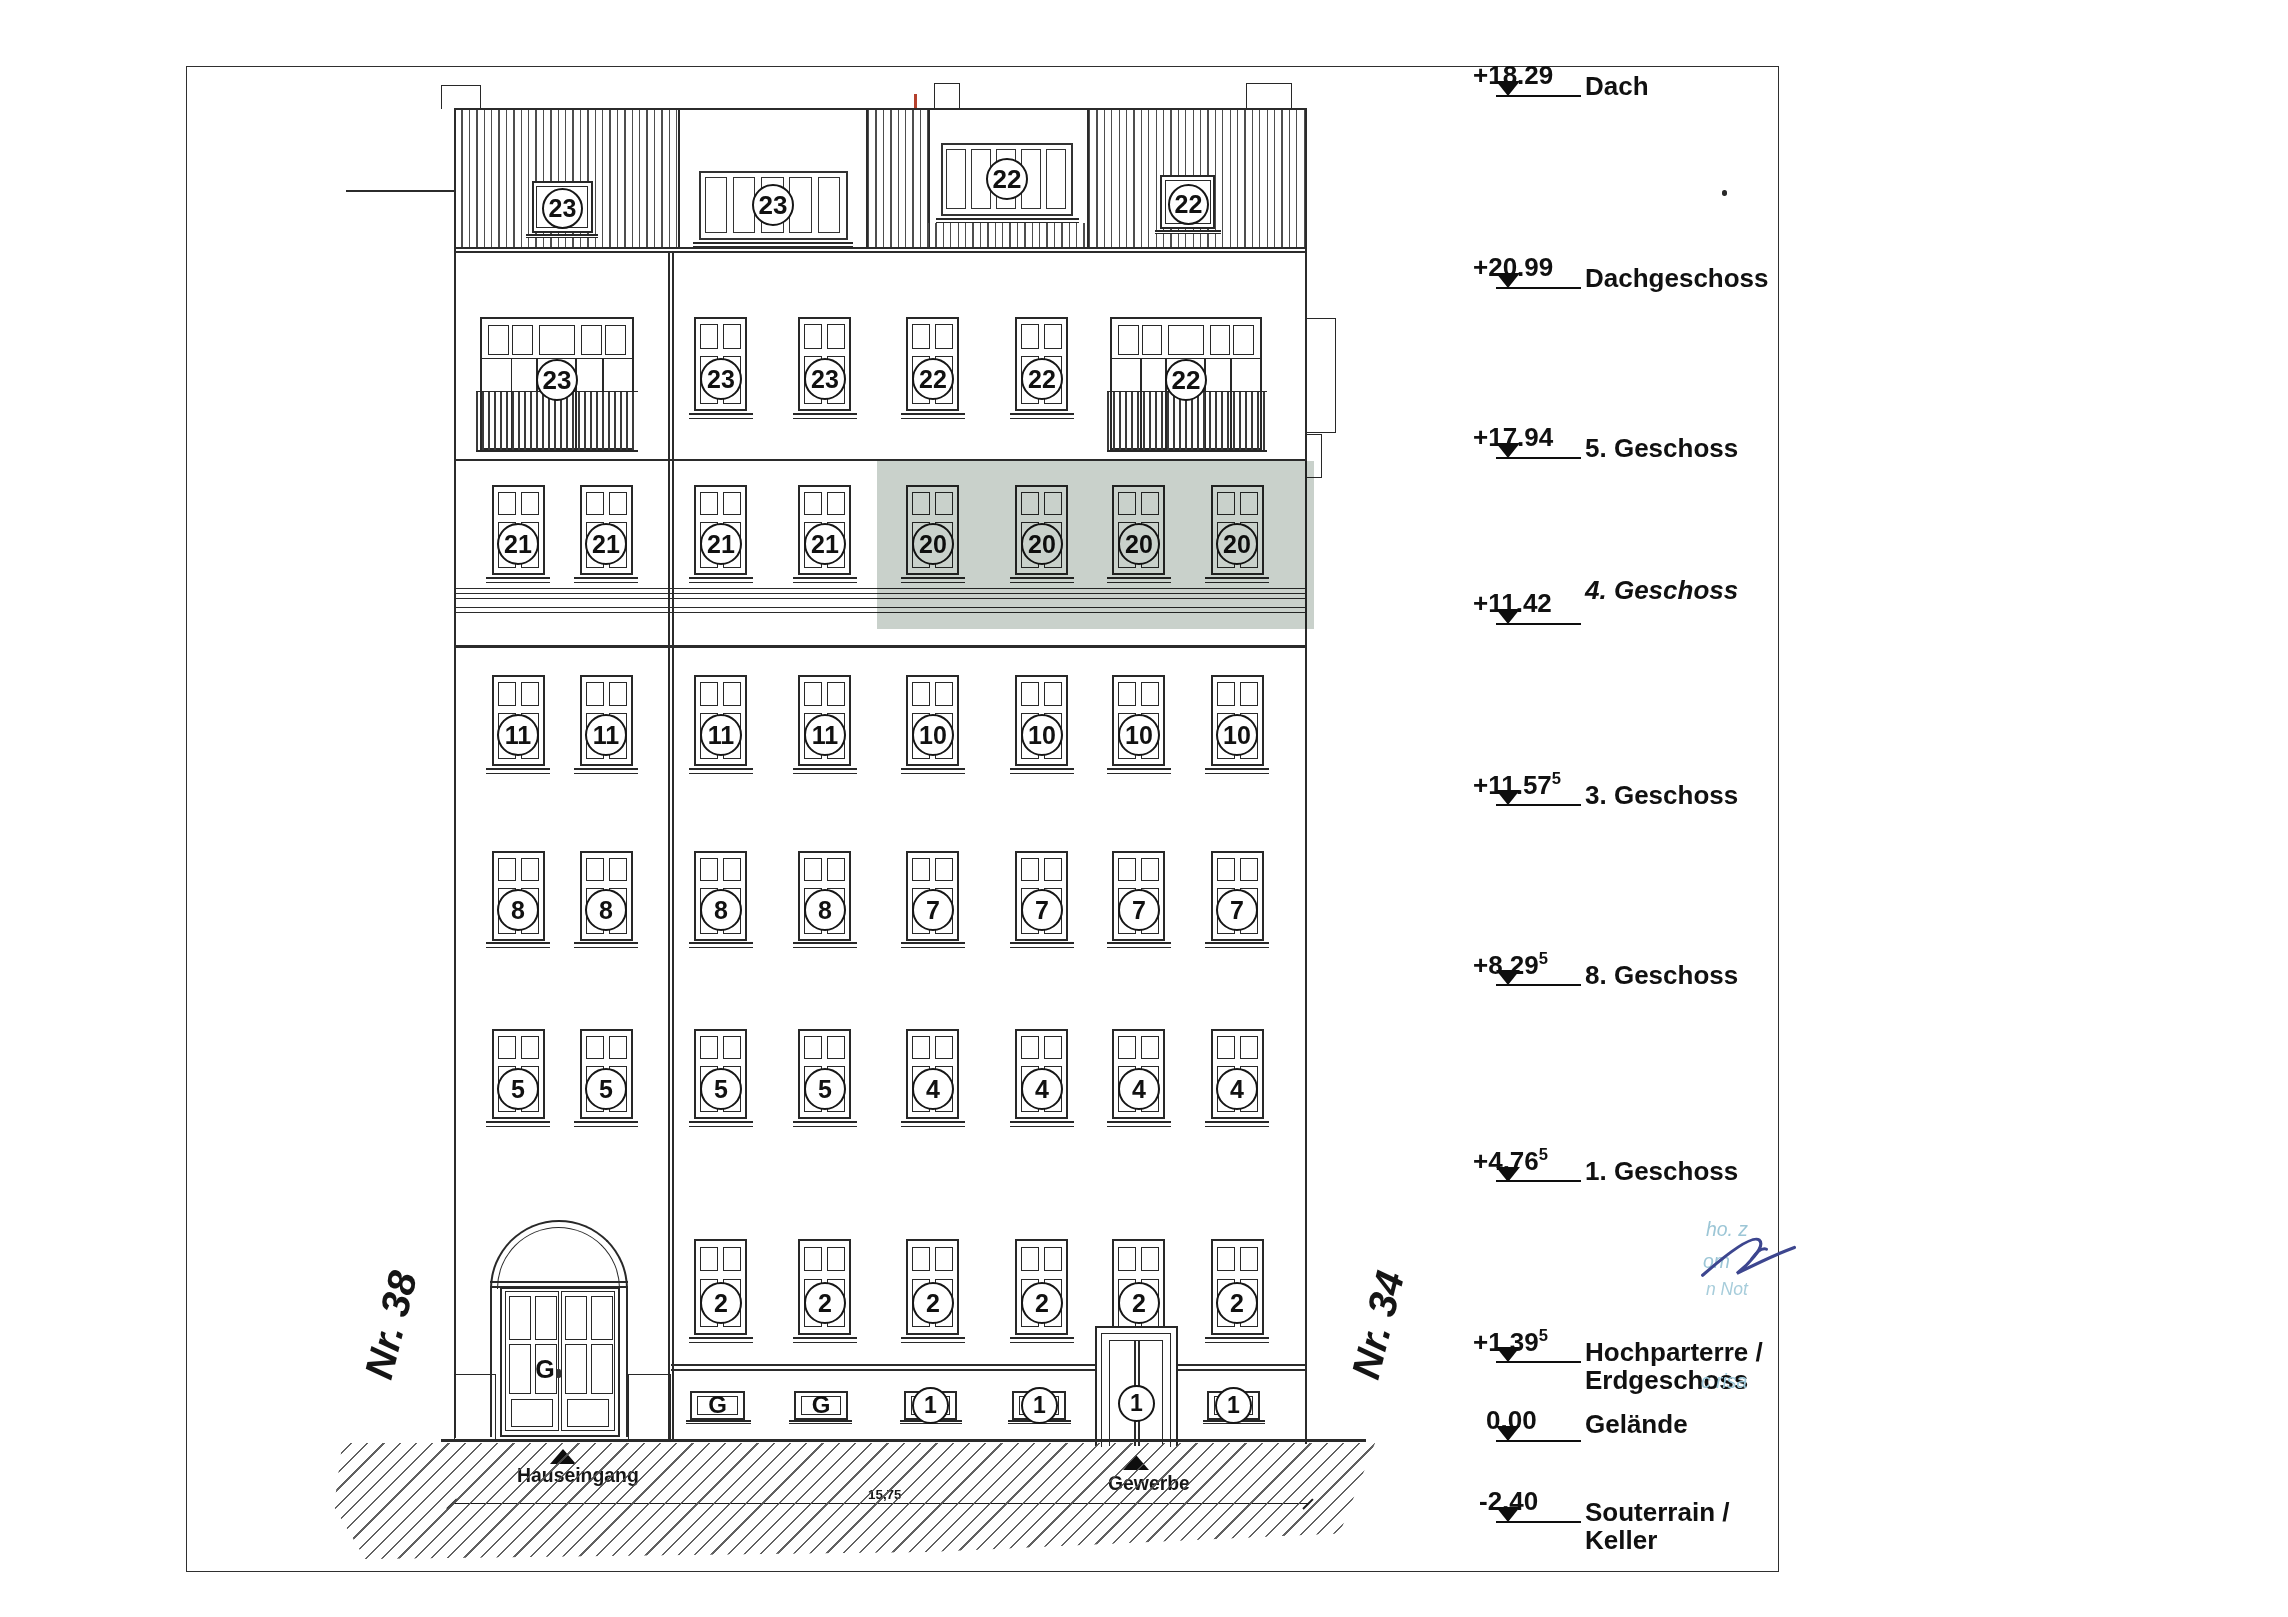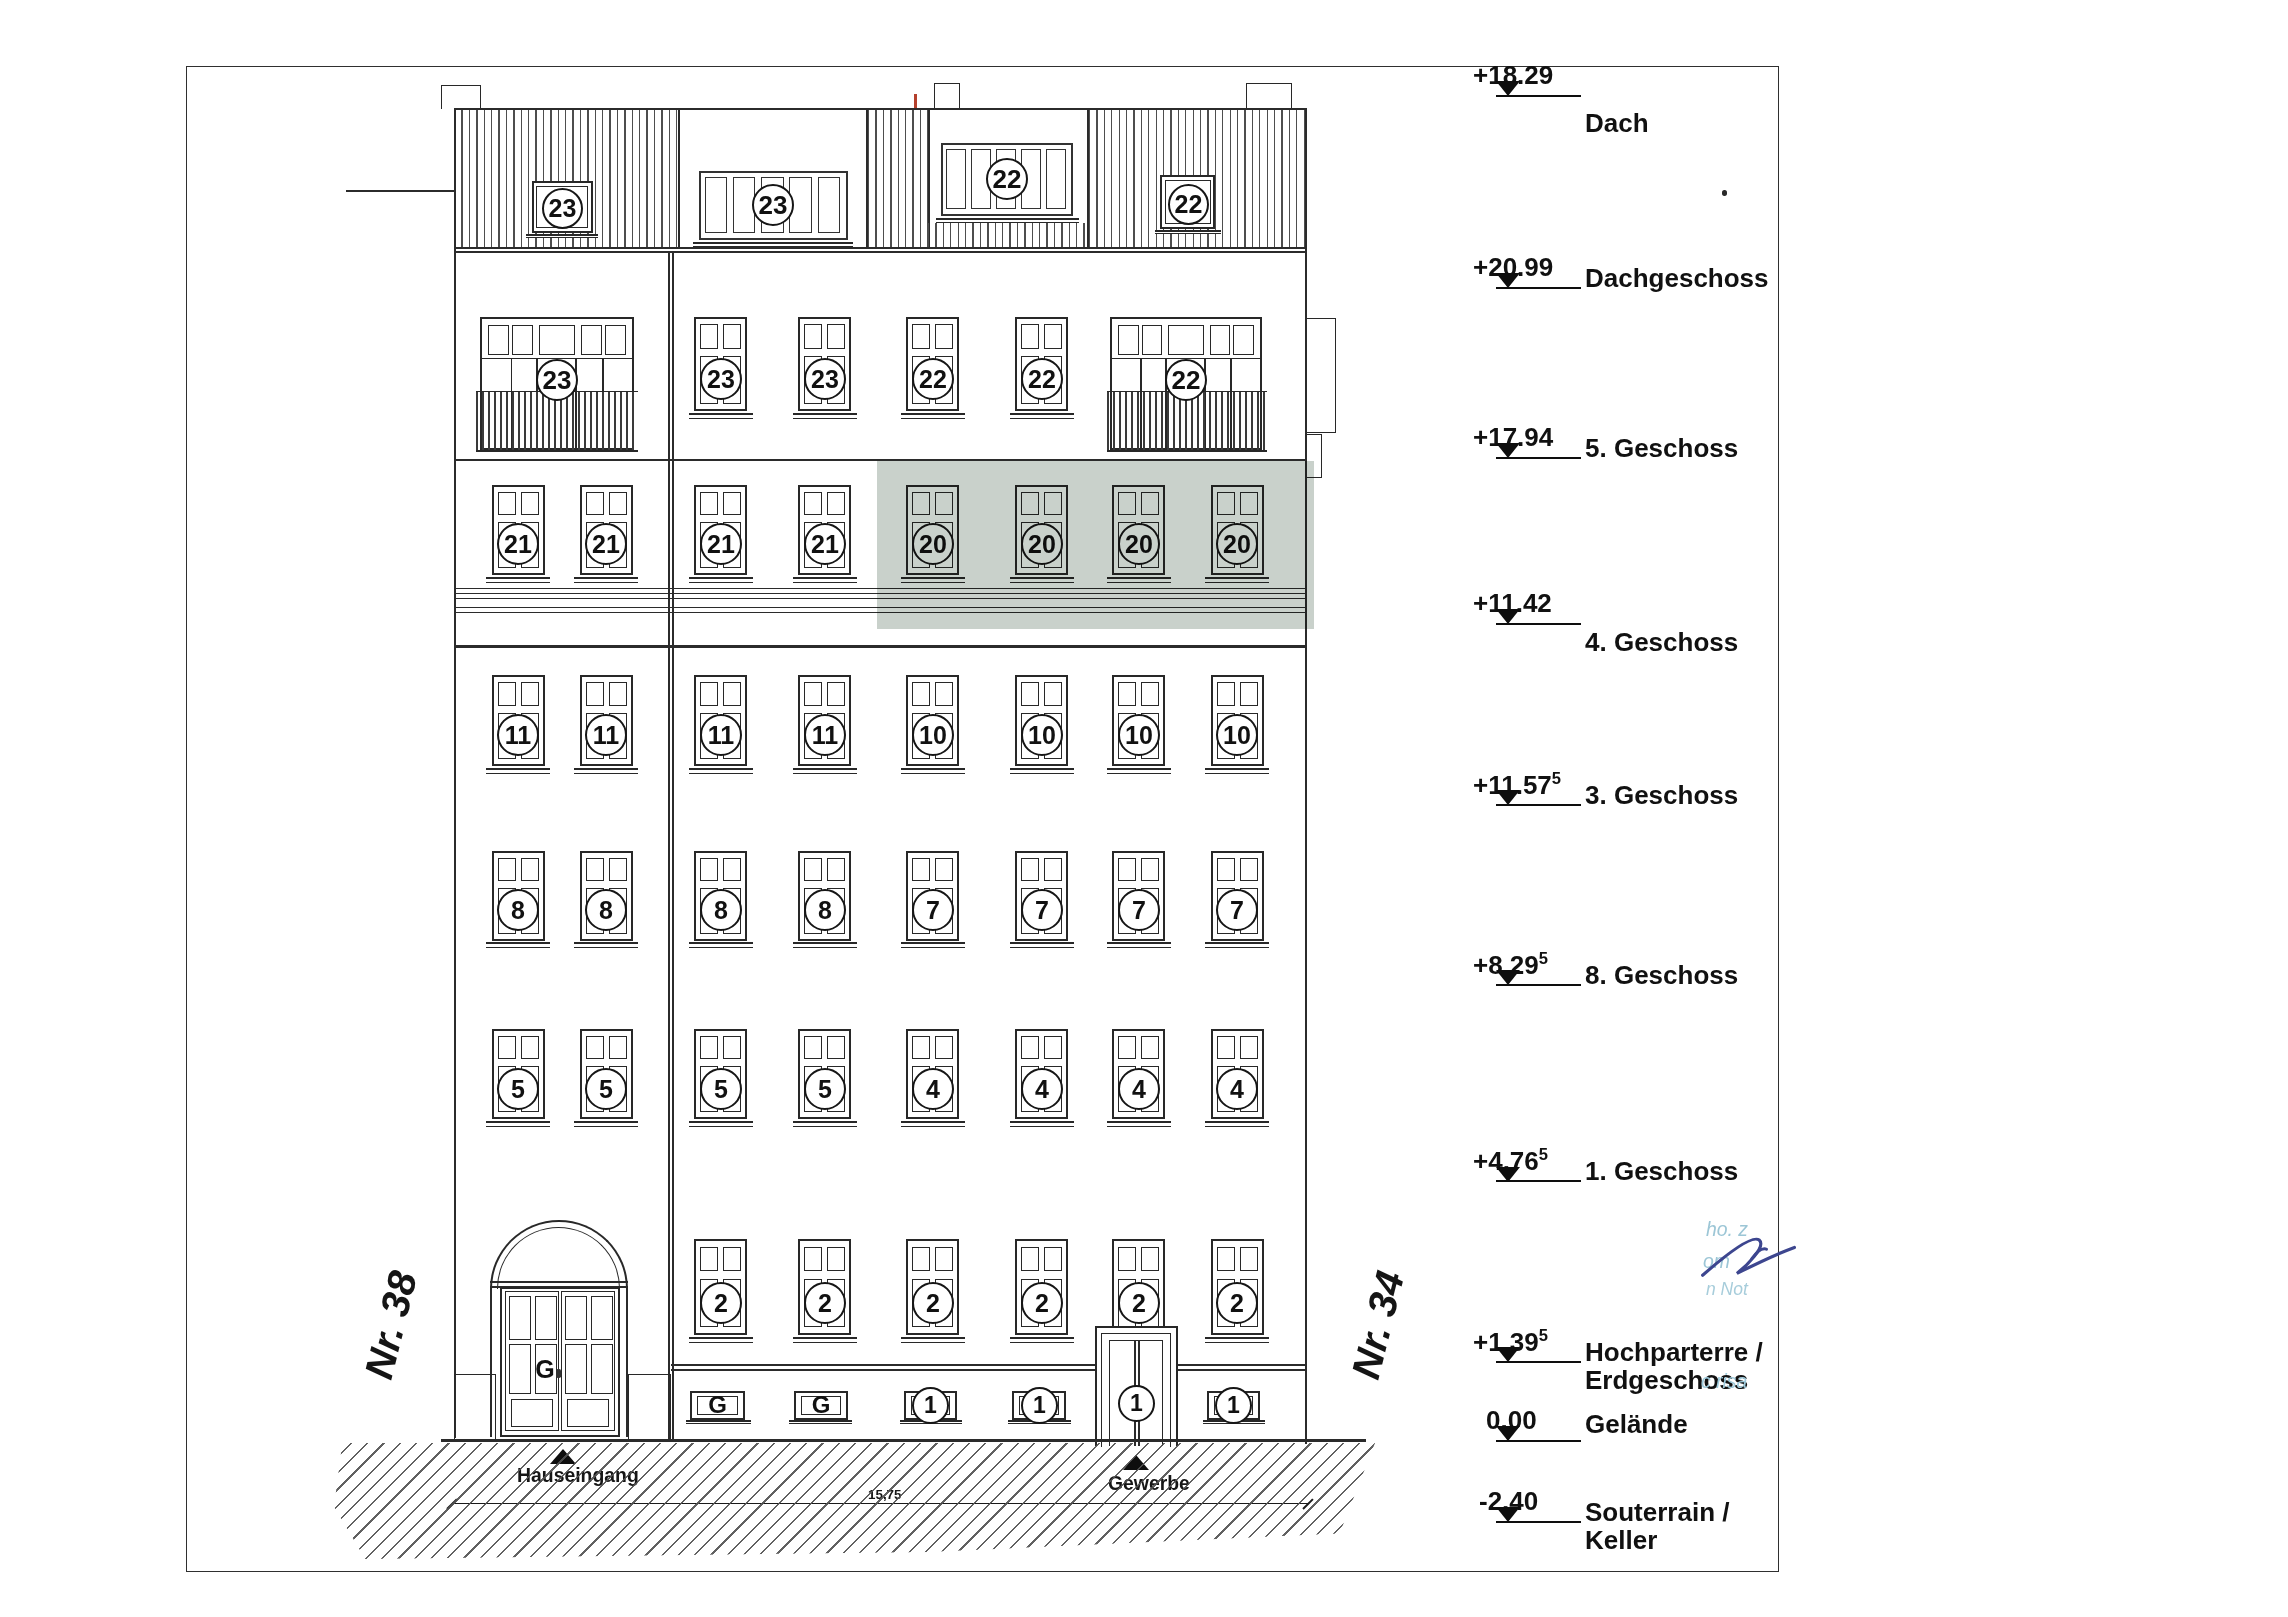--- a/index.html
+++ b/index.html
@@ -544,33 +544,33 @@
     <div class="sbox" style="left: 1207px; top: 1391px; width: 53px; height: 29px;">
       <div class="in"></div>
     </div>
     <div class="sill" style="left: 1203px; top: 1420px; width: 62px; height: 3.7px;"></div>
     <div class="num" style="left: 1215px; top: 1387px; width: 37px; height: 37px; font-size: 23px;">1</div>
     <div class="hline" style="left: 441px; top: 1439px; width: 925px; height: 2.8px;"></div>
     <div class="hatch" style="left: 334px; top: 1443px; width: 1041px; height: 116px;"></div>
     <div class="lvl-value" style="left: 1473px; top: 60px;">+18.29</div>
     <div class="lvl-tri" style="left: 1496px; top: 81px;"></div>
     <div class="lvl-line" style="left: 1496px; top: 95px; width: 85px;"></div>
-    <div class="lvl-label" style="left: 1585px; top: 72px; margin-top: 37px;">Dach</div>
+    <div class="lvl-label" style="left: 1585px; top: 72px;">Dach</div>
     <div class="lvl-value" style="left: 1473px; top: 252px;">+20.99</div>
     <div class="lvl-tri" style="left: 1496px; top: 273px;"></div>
     <div class="lvl-line" style="left: 1496px; top: 287px; width: 85px;"></div>
     <div class="lvl-label" style="left: 1585px; top: 264px;">Dachgeschoss</div>
     <div class="lvl-value" style="left: 1473px; top: 422px;">+17.94</div>
     <div class="lvl-tri" style="left: 1496px; top: 443px;"></div>
     <div class="lvl-line" style="left: 1496px; top: 457px; width: 85px;"></div>
     <div class="lvl-label" style="left: 1585px; top: 434px;">5. Geschoss</div>
     <div class="lvl-value" style="left: 1473px; top: 588px;">+11.42</div>
     <div class="lvl-tri" style="left: 1496px; top: 609px;"></div>
     <div class="lvl-line" style="left: 1496px; top: 623px; width: 85px;"></div>
-    <div class="lvl-label" style="left: 1585px; top: 628px;">4. Geschoss</div>
+    <div class="lvl-label" style="left: 1585px; top: 576px; font-style: italic;">4. Geschoss</div>
     <div class="lvl-value" style="left: 1473px; top: 769px;">+11.57<sup>5</sup></div>
     <div class="lvl-tri" style="left: 1496px; top: 790px;"></div>
     <div class="lvl-line" style="left: 1496px; top: 804px; width: 85px;"></div>
     <div class="lvl-label" style="left: 1585px; top: 781px;">3. Geschoss</div>
     <div class="lvl-value" style="left: 1473px; top: 949px;">+8.29<sup>5</sup></div>
     <div class="lvl-tri" style="left: 1496px; top: 970px;"></div>
     <div class="lvl-line" style="left: 1496px; top: 984px; width: 85px;"></div>
     <div class="lvl-label" style="left: 1585px; top: 961px;">8. Geschoss</div>
     <div class="lvl-value" style="left: 1473px; top: 1145px;">+4.76<sup>5</sup></div>
     <div class="lvl-tri" style="left: 1496px; top: 1167px;"></div>

